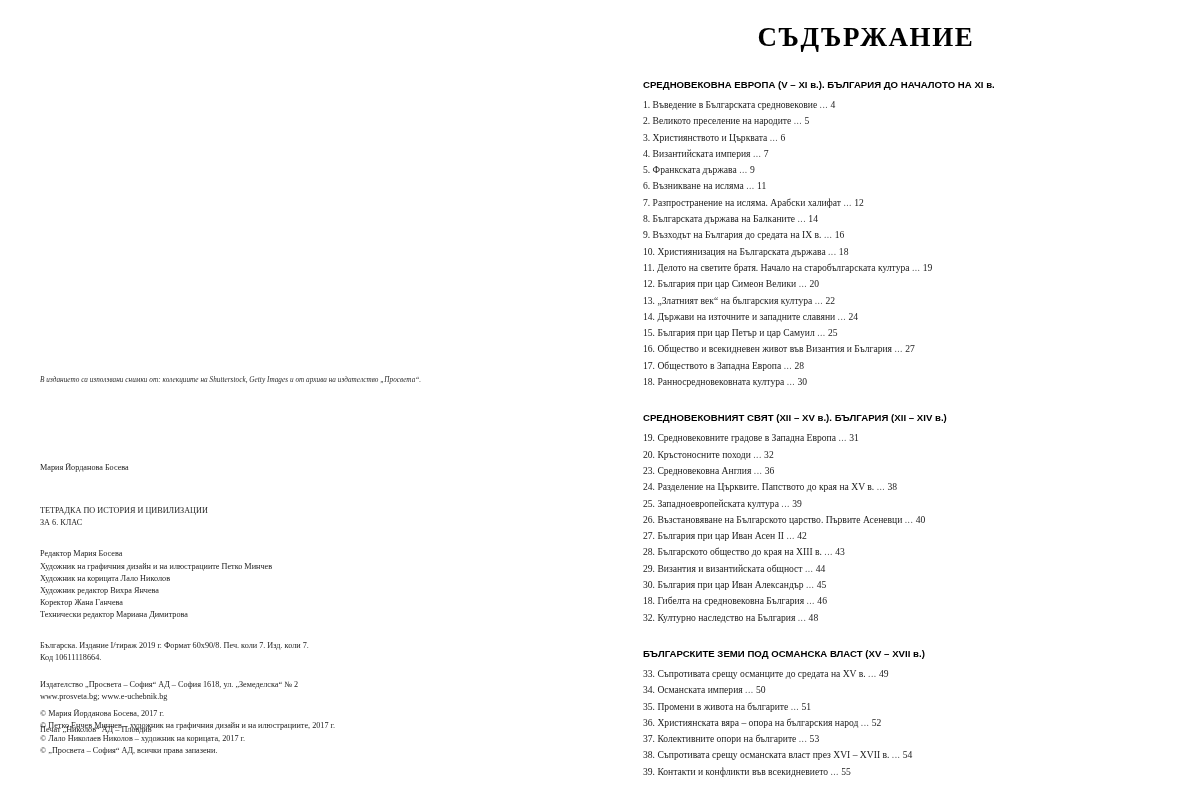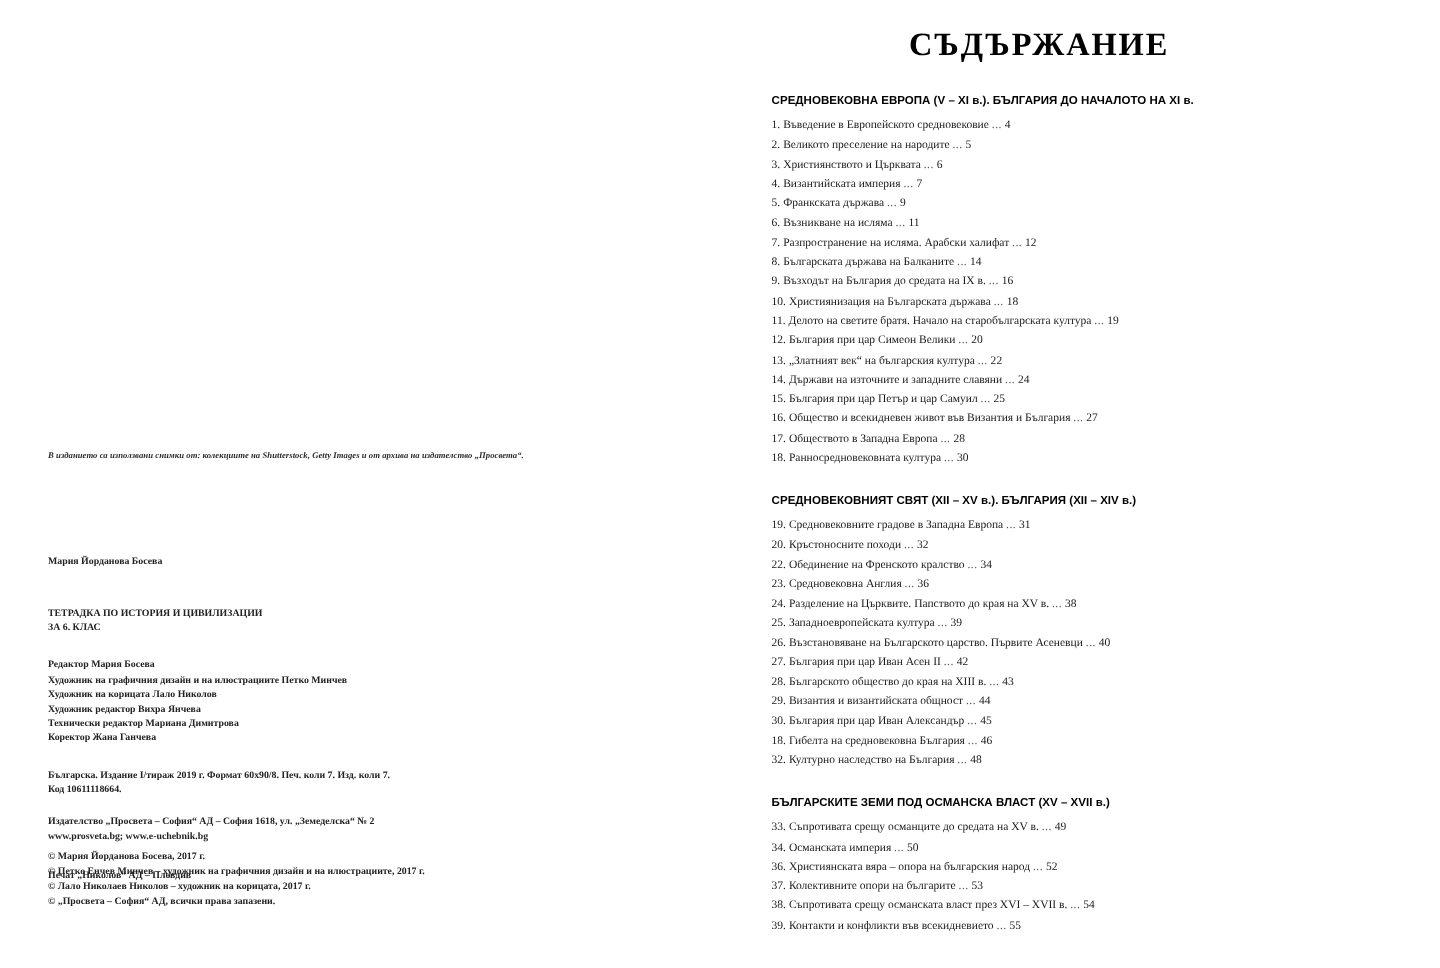--- a/index.html
+++ b/index.html
@@ -22,21 +22,20 @@
     inset: 0;
     display: flex;
   }
 
   
   .page-left {
     position: relative;
     width: 600px;
     height: 783px;
     flex: 0 0 600px;
-    font-weight: bold;
   }
 
   .photo-credit {
     position: absolute;
     left: 40px;
     top: 376px;
     width: 500px;
     font-family: "Liberation Serif", serif;
     font-style: italic;
     font-size: 7.2px;
@@ -156,22 +155,22 @@
       <div class="imprint-author">Мария Йорданова Босева</div>
 
       <div class="imprint-title-line">ТЕТРАДКА ПО ИСТОРИЯ И ЦИВИЛИЗАЦИИ</div>
       <div class="imprint-title-line">ЗА 6. КЛАС</div>
 
       <div class="tech-block">
         <div class="credit-line">Редактор Мария Босева</div>
         <div class="credit-line">Художник на графичния дизайн и на илюстрациите Петко Минчев</div>
         <div class="credit-line">Художник на корицата Лало Николов</div>
         <div class="credit-line">Художник редактор Вихра Янчева</div>
+        <div class="credit-line">Коректор Жана Ганчева</div>
         <div class="credit-line">Технически редактор Мариана Димитрова</div>
-        <div class="credit-line">Коректор Жана Ганчева</div>
       </div>
 
       <div class="tech-block">
         <div>Българска. Издание I/тираж 2019 г. Формат 60x90/8. Печ. коли 7. Изд. коли 7.</div>
         <div>Код 10611118664.</div>
       </div>
 
       <div class="pub-block">
         <div>Издателство „Просвета – София“ АД – София 1618, ул. „Земеделска“ № 2</div>
         <div>www.prosveta.bg; www.e-uchebnik.bg</div>
@@ -194,21 +193,21 @@
 
   <div class="page-right">
 
     <div class="toc-title">СЪДЪРЖАНИЕ</div>
 
     <div class="toc-body">
 
     <div class="toc-section">
           <div class="section-heading">СРЕДНОВЕКОВНА ЕВРОПА (V – XI в.). БЪЛГАРИЯ ДО НАЧАЛОТО НА XI в.</div>
           <ul class="toc-list">
-            <li class="toc-item"><span>1.</span> <span>Въведение в Европейското средновековие</span> <span class="dots">...</span> <span>4</span></li>
+            <li class="toc-item"><span>1.</span> <span>Въведение в Българската средновековие</span> <span class="dots">...</span> <span>4</span></li>
             <li class="toc-item"><span>2.</span> <span>Великото преселение на народите</span> <span class="dots">...</span> <span>5</span></li>
             <li class="toc-item"><span>3.</span> <span>Християнството и Църквата</span> <span class="dots">...</span> <span>6</span></li>
             <li class="toc-item"><span>4.</span> <span>Византийската империя</span> <span class="dots">...</span> <span>7</span></li>
             <li class="toc-item"><span>5.</span> <span>Франкската държава</span> <span class="dots">...</span> <span>9</span></li>
             <li class="toc-item"><span>6.</span> <span>Възникване на исляма</span> <span class="dots">...</span> <span>11</span></li>
             <li class="toc-item"><span>7.</span> <span>Разпространение на исляма. Арабски халифат</span> <span class="dots">...</span> <span>12</span></li>
             <li class="toc-item"><span>8.</span> <span>Българската държава на Балканите</span> <span class="dots">...</span> <span>14</span></li>
             <li class="toc-item"><span>9.</span> <span>Възходът на България до средата на IX в.</span> <span class="dots">...</span> <span>16</span></li>
             <li class="toc-item"><span>10.</span> <span>Християнизация на Българската държава</span> <span class="dots">...</span> <span>18</span></li>
             <li class="toc-item"><span>11.</span> <span>Делото на светите братя. Начало на старобългарската култура</span> <span class="dots">...</span> <span>19</span></li>
@@ -219,38 +218,38 @@
             <li class="toc-item"><span>16.</span> <span>Общество и всекидневен живот във Византия и България</span> <span class="dots">...</span> <span>27</span></li>
             <li class="toc-item"><span>17.</span> <span>Обществото в Западна Европа</span> <span class="dots">...</span> <span>28</span></li>
             <li class="toc-item"><span>18.</span> <span>Ранносредновековната култура</span> <span class="dots">...</span> <span>30</span></li>
           </ul>
         </div>
         <div class="toc-section">
           <div class="section-heading">СРЕДНОВЕКОВНИЯТ СВЯТ (XII – XV в.). БЪЛГАРИЯ (XII – XIV в.)</div>
           <ul class="toc-list">
             <li class="toc-item"><span>19.</span> <span>Средновековните градове в Западна Европа</span> <span class="dots">...</span> <span>31</span></li>
             <li class="toc-item"><span>20.</span> <span>Кръстоносните походи</span> <span class="dots">...</span> <span>32</span></li>
-            <li class="toc-item"><span>22.</span> <span>Обединение на Френското кралство</span> <span class="dots">...</span> <span>34</span></li>
             <li class="toc-item"><span>23.</span> <span>Средновековна Англия</span> <span class="dots">...</span> <span>36</span></li>
             <li class="toc-item"><span>24.</span> <span>Разделение на Църквите. Папството до края на XV в.</span> <span class="dots">...</span> <span>38</span></li>
             <li class="toc-item"><span>25.</span> <span>Западноевропейската култура</span> <span class="dots">...</span> <span>39</span></li>
             <li class="toc-item"><span>26.</span> <span>Възстановяване на Българското царство. Първите Асеневци</span> <span class="dots">...</span> <span>40</span></li>
             <li class="toc-item"><span>27.</span> <span>България при цар Иван Асен II</span> <span class="dots">...</span> <span>42</span></li>
             <li class="toc-item"><span>28.</span> <span>Българското общество до края на XIII в.</span> <span class="dots">...</span> <span>43</span></li>
             <li class="toc-item"><span>29.</span> <span>Византия и византийската общност</span> <span class="dots">...</span> <span>44</span></li>
             <li class="toc-item"><span>30.</span> <span>България при цар Иван Александър</span> <span class="dots">...</span> <span>45</span></li>
             <li class="toc-item"><span>18.</span> <span>Гибелта на средновековна България</span> <span class="dots">...</span> <span>46</span></li>
             <li class="toc-item"><span>32.</span> <span>Културно наследство на България</span> <span class="dots">...</span> <span>48</span></li>
           </ul>
         </div>
         <div class="toc-section">
           <div class="section-heading">БЪЛГАРСКИТЕ ЗЕМИ ПОД ОСМАНСКА ВЛАСТ (XV – XVII в.)</div>
           <ul class="toc-list">
             <li class="toc-item"><span>33.</span> <span>Съпротивата срещу османците до средата на XV в.</span> <span class="dots">...</span> <span>49</span></li>
             <li class="toc-item"><span>34.</span> <span>Османската империя</span> <span class="dots">...</span> <span>50</span></li>
+            <li class="toc-item"><span>35.</span> <span>Промени в живота на българите</span> <span class="dots">...</span> <span>51</span></li>
             <li class="toc-item"><span>36.</span> <span>Християнската вяра – опора на българския народ</span> <span class="dots">...</span> <span>52</span></li>
             <li class="toc-item"><span>37.</span> <span>Колективните опори на българите</span> <span class="dots">...</span> <span>53</span></li>
             <li class="toc-item"><span>38.</span> <span>Съпротивата срещу османската власт през XVI – XVII в.</span> <span class="dots">...</span> <span>54</span></li>
             <li class="toc-item"><span>39.</span> <span>Контакти и конфликти във всекидневието</span> <span class="dots">...</span> <span>55</span></li>
           </ul>
         </div>
       </div>
 
   </div>
 </div>

